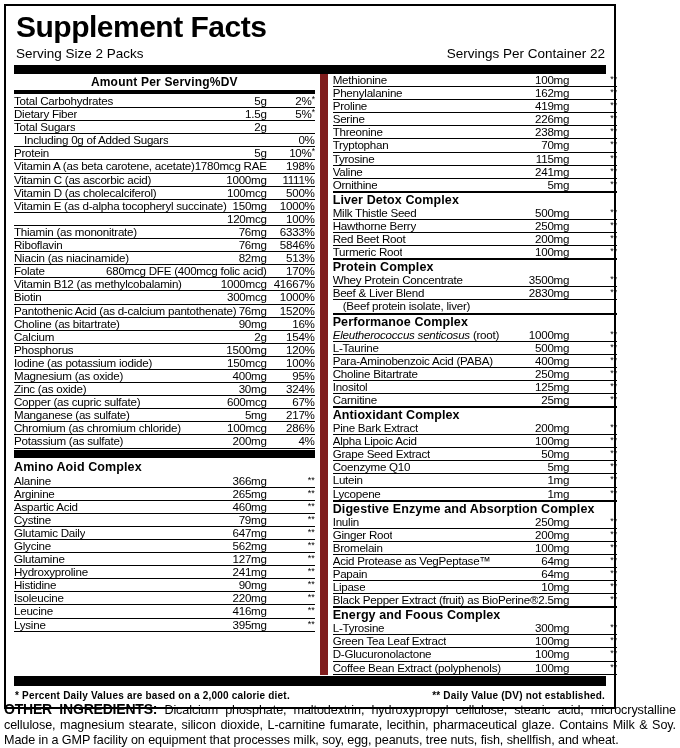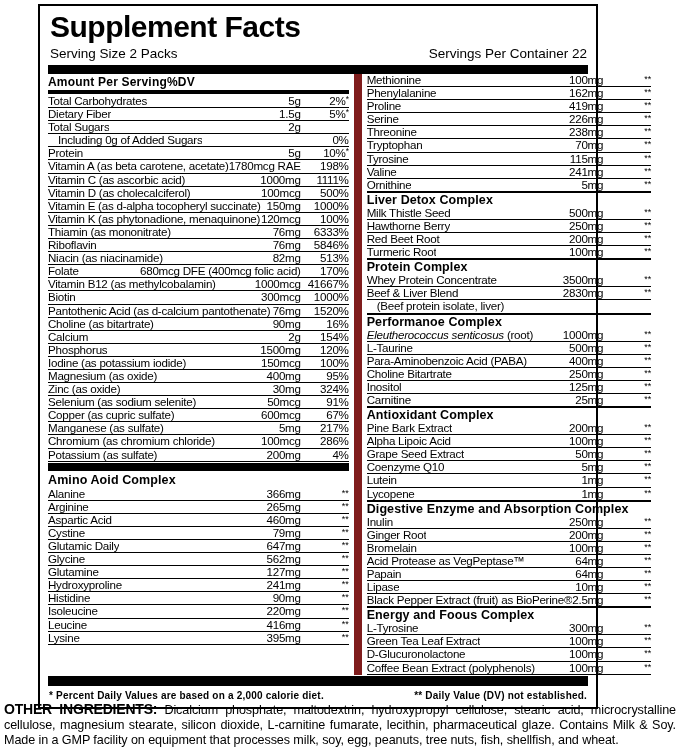--- a/index.html
+++ b/index.html
@@ -1,28 +1,28 @@
 <!DOCTYPE html>
 <html><head>
 <meta charset="utf-8">
 <style>
   * { box-sizing: border-box; margin: 0; padding: 0; }
   html, body { width: 680px; height: 748px; background: #fff; color: #000;
     font-family: "Liberation Sans", sans-serif; position: relative; overflow: hidden; }
-  .label-box { position: absolute; left: 4px; top: 4px; width: 560px;
-    border: 2.5px solid #000; background: #fff; padding: 2px 8px 3px 8px; margin-left: 34px; }
+  .label-box { position: absolute; left: 4px; top: 4px; width: 612px;
+    border: 2.5px solid #000; background: #fff; padding: 2px 8px 3px 8px; }
   .title { font-size: 30px; line-height: 36px; font-weight: bold; letter-spacing: -0.5px;
     padding: 1px 0 1px 2px; }
   .serving-line { display: flex; justify-content: space-between; font-size: 13.5px;
     line-height: 16px; padding: 0 1px 3px 2px; }
   .bar-thick { height: 9px; background: #000; }
   .cols { display: flex; align-items: stretch; }
   .col-left { width: 331px; }
   .col-right { flex: 1; border-left: 8px solid #7f1d1d; padding-left: 5px; margin-left: 5px; }
-  .aps-line { display: flex; justify-content: flex-start; font-weight: bold;
+  .aps-line { display: flex; justify-content: center; font-weight: bold;
     font-size: 12px; height: 16px; align-items: center; letter-spacing: 0.2px; }
   .bar-med { height: 4px; background: #000; margin-bottom: 1px; }
   .row { display: flex; align-items: baseline; height: 13.1px; font-size: 11.6px;
     line-height: 12.6px; letter-spacing: -0.25px; border-bottom: 1px solid #000;
     white-space: nowrap; }
   .row .name { flex: 0 1 auto; overflow: hidden; }
   .row .name i { font-style: italic; }
   .row.indent .name { padding-left: 10px; }
   .row .amt { margin-left: auto; text-align: right; padding-right: 4px; }
   .row .dv { width: 44px; text-align: right; flex: 0 0 auto; }
@@ -98,21 +98,20 @@
             <span class="name">Vitamin D (as cholecalciferol)</span>
             <span class="amt">100mcg</span>
             <span class="dv">500%</span>
           </div>
           <div class="row">
             <span class="name">Vitamin E (as d-alpha tocopheryl succinate)</span>
             <span class="amt">150mg</span>
             <span class="dv">1000%</span>
           </div>
           <div class="row">
-            <span class="name">Vitamin K (as phytonadione, menaquinone)</span>
             <span class="amt">120mcg</span>
             <span class="dv">100%</span>
           </div>
           <div class="row">
             <span class="name">Thiamin (as mononitrate)</span>
             <span class="amt">76mg</span>
             <span class="dv">6333%</span>
           </div>
           <div class="row">
             <span class="name">Riboflavin</span>
@@ -166,25 +165,20 @@
           </div>
           <div class="row">
             <span class="name">Magnesium (as oxide)</span>
             <span class="amt">400mg</span>
             <span class="dv">95%</span>
           </div>
           <div class="row">
             <span class="name">Zinc (as oxide)</span>
             <span class="amt">30mg</span>
             <span class="dv">324%</span>
-          </div>
-          <div class="row">
-            <span class="name">Selenium (as sodium selenite)</span>
-            <span class="amt">50mcg</span>
-            <span class="dv">91%</span>
           </div>
           <div class="row">
             <span class="name">Copper (as cupric sulfate)</span>
             <span class="amt">600mcg</span>
             <span class="dv">67%</span>
           </div>
           <div class="row">
             <span class="name">Manganese (as sulfate)</span>
             <span class="amt">5mg</span>
             <span class="dv">217%</span>

